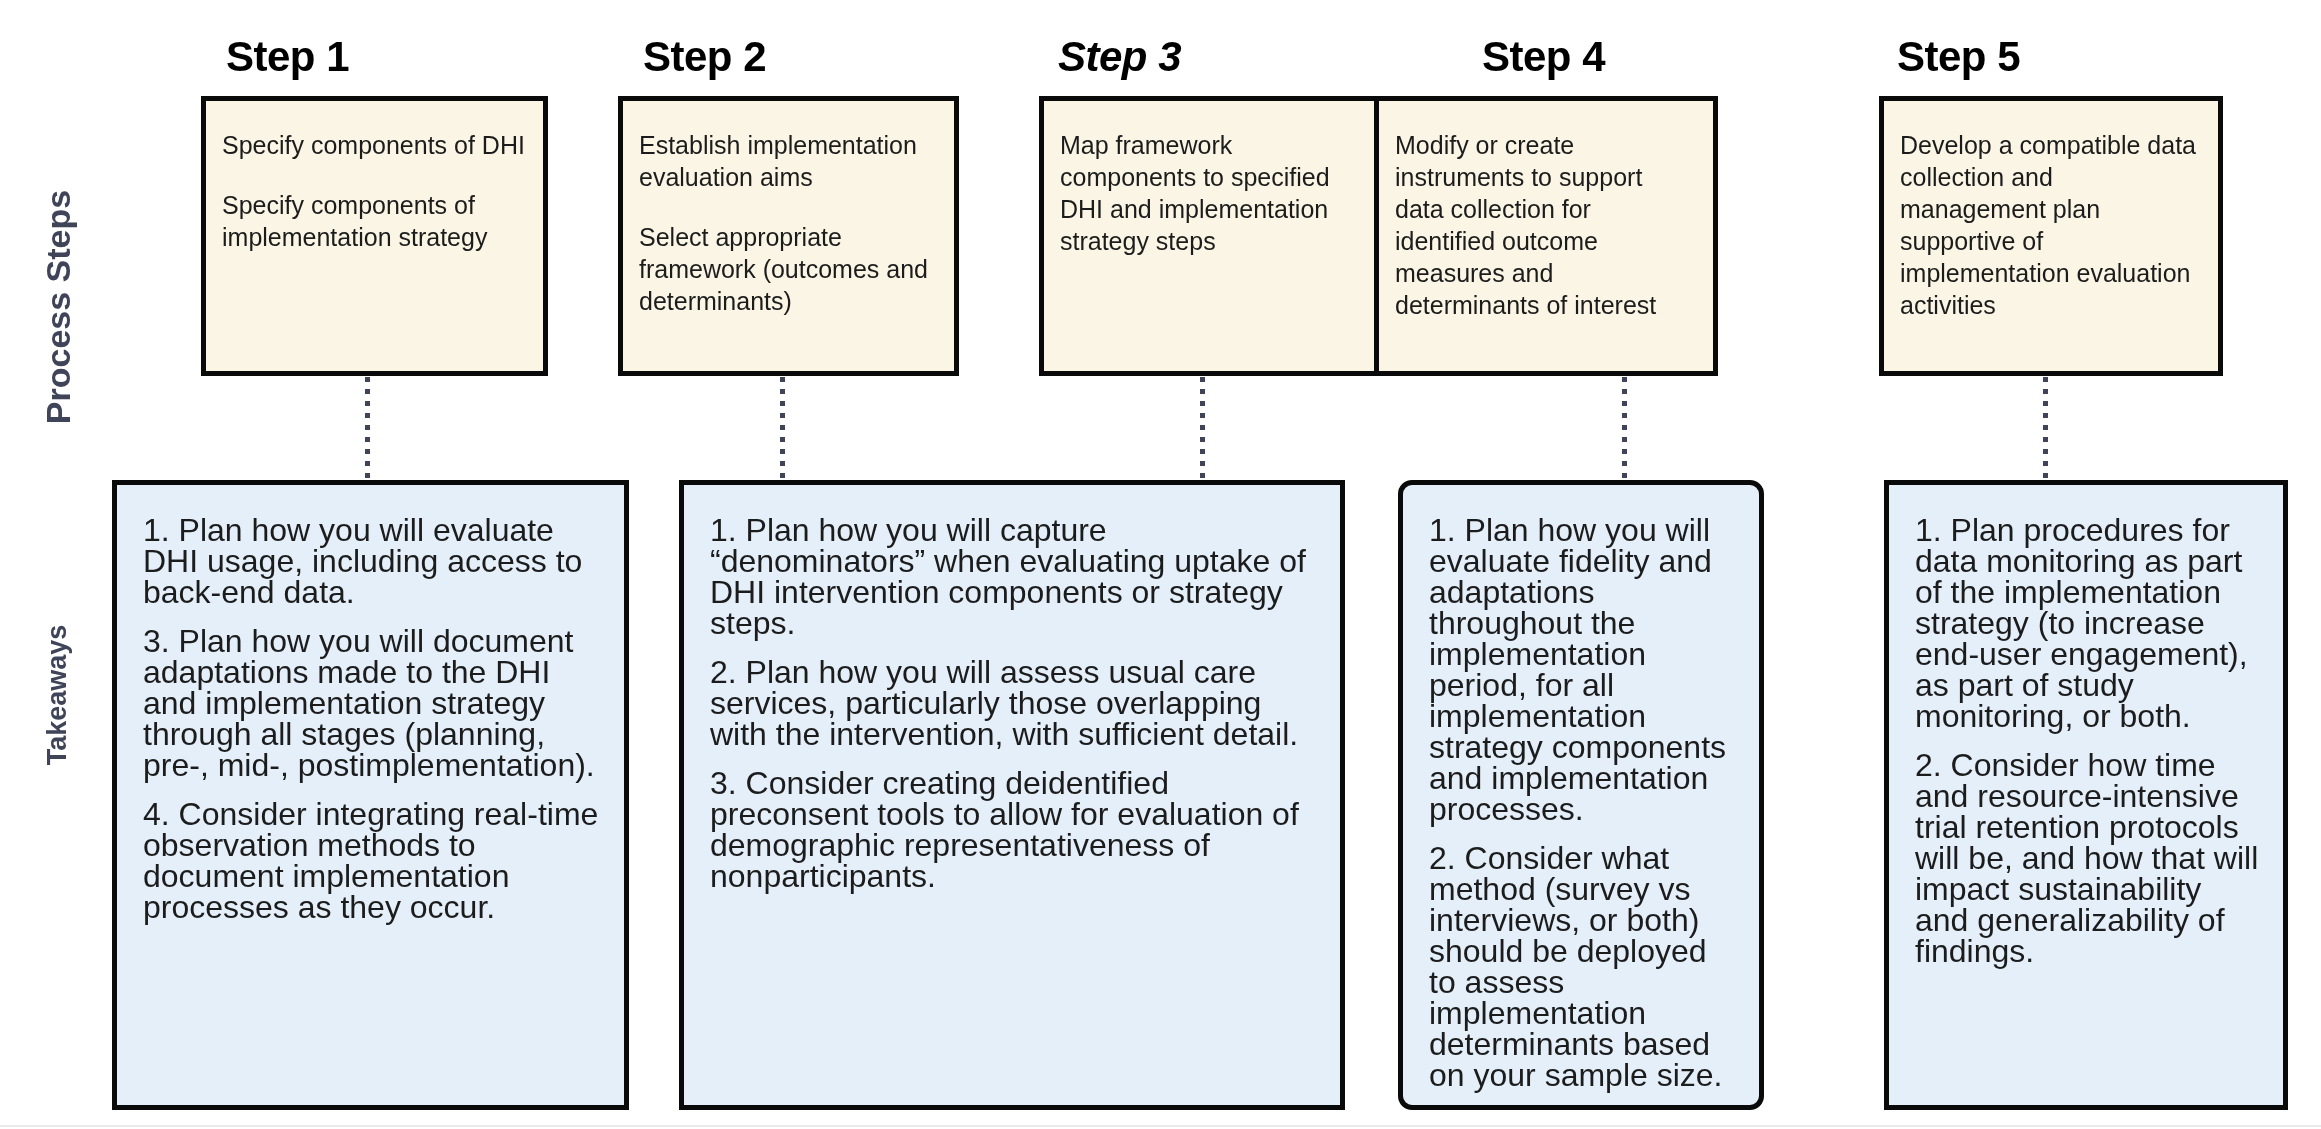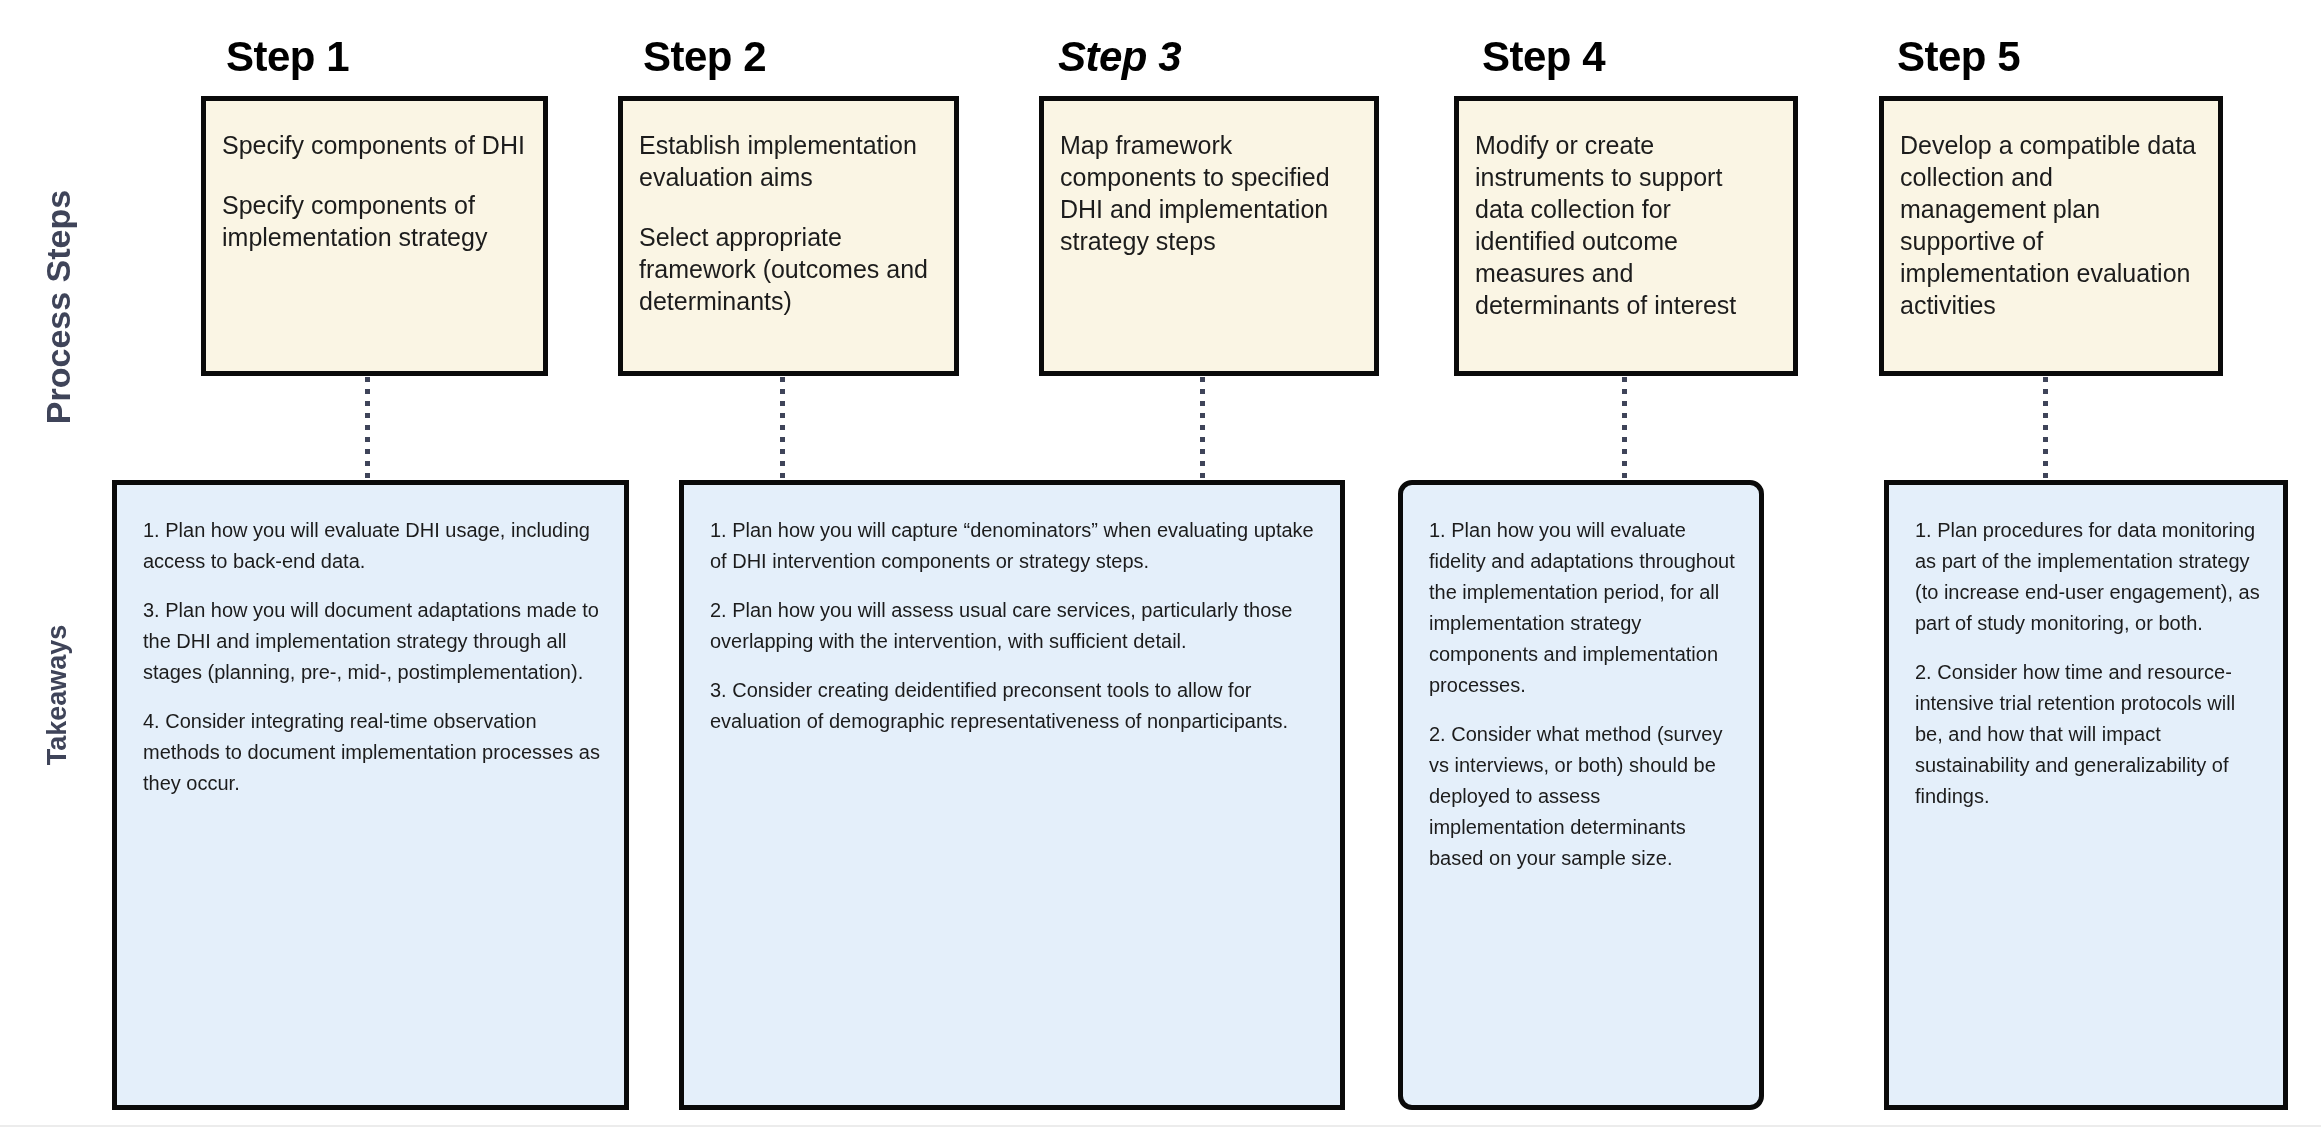--- a/index.html
+++ b/index.html
@@ -46,36 +46,36 @@
     box-sizing:border-box;
     color:var(--body-text);
     font-size:25px;line-height:32px;
     padding:28px 16px 0 16px;
     margin-left:6px;
   }
   .pbox p{margin:0 0 28px 0;}
   .pb1{left:195px;width:347px;}
   .pb2{left:612px;width:341px;}
   .pb3{left:1033px;width:340px;}
-  .pb4{left:1448px;width:344px;}
+  .pb4{left:1368px;width:344px;}
   .pb5{left:1873px;width:344px;}
   
   .connector{
     position:absolute;top:377px;height:101px;width:5px;
     background:repeating-linear-gradient(to bottom,var(--connector) 0 5px,transparent 5px 12px);
   }
   .c1{left:365px;} .c2{left:780px;} .c3{left:1200px;} .c4{left:1622px;} .c5{left:2043px;}
   
   .tbox{
     position:absolute;top:480px;height:630px;
     background:var(--takeaway-box-fill);
     border:5px solid var(--box-border);
     box-sizing:border-box;
     color:var(--body-text);
-    font-size:20px;line-height:31px;
+    font-size:32px;line-height:31px;
     text-align:left;
     padding:30px 20px 0 26px;
   }
   .tbox p{margin:0 0 18px 0;}
   .tb1{left:112px;width:517px;}
   .tb2{left:679px;width:666px;}
   .tb3{left:1398px;width:366px;border-radius:14px;}
   .tb4{left:1884px;width:404px;}
   
   .bottom-line{

